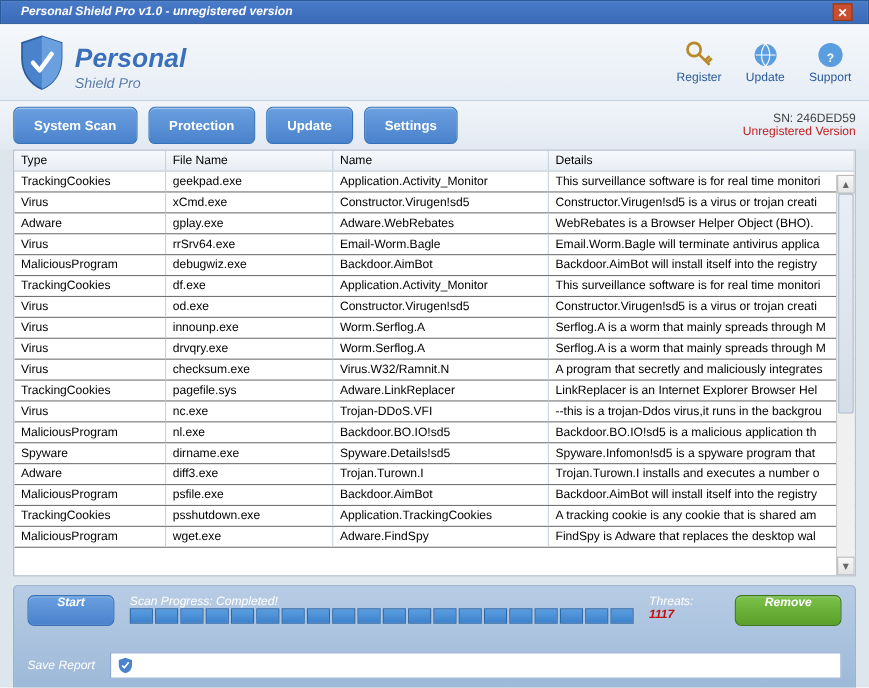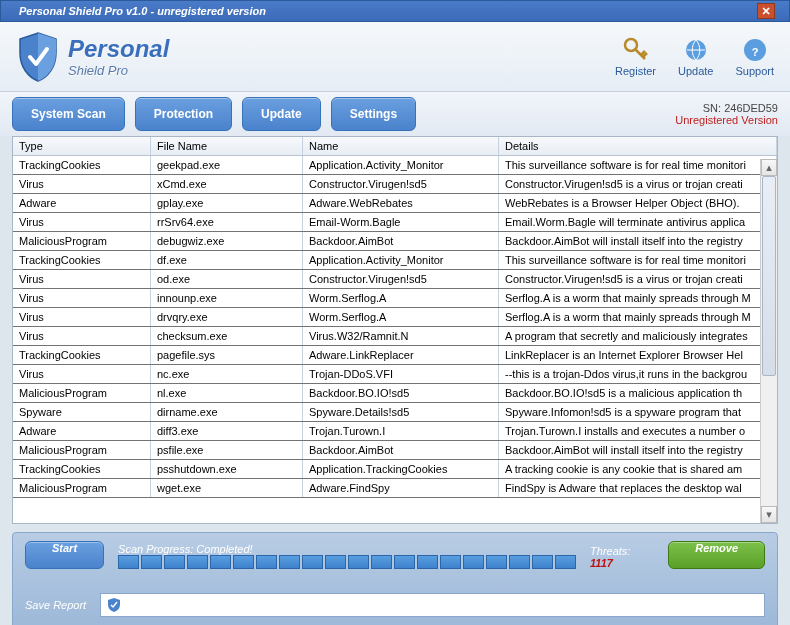--- a/index.html
+++ b/index.html
@@ -1,21 +1,21 @@
 <!DOCTYPE html>
 <html><head>
 <meta charset="utf-8">
 <style>
   *{margin:0;padding:0;box-sizing:border-box;font-family:Tahoma,Arial,sans-serif;font-size:11px}
   body{background:#dde5ed;width:790px;height:625px;overflow:hidden}
   .titlebar{background:linear-gradient(#4a7bc8,#3a6ab8);height:22px;display:flex;align-items:center;padding:0 14px;border:1px solid #2a5a9a}
   .titlebar .titletext{color:#fff;font-style:italic;font-weight:bold;flex:1;padding-left:4px}
   .closebtn{width:18px;height:16px;background:#c94f2f;border:1px solid #8a3a1f;color:#fff;display:flex;align-items:center;justify-content:center;font-weight:bold;cursor:pointer}
   .header{height:70px;background:linear-gradient(#f5f8fb,#e6edf5);display:flex;align-items:center;padding:0 16px;border-bottom:1px solid #c5d0de}
-  .logo{display:flex;align-items:center;gap:8px}
+  .logo{display:flex;align-items:flex-end;gap:8px}
   .shield{width:44px;height:52px}
   .brand{display:flex;flex-direction:column}
   .brand-big{font-size:24px;font-style:italic;font-weight:bold;color:#3a6fbc;text-shadow:0 1px 0 #fff}
   .brand-small{font-size:13px;font-style:italic;color:#5a7aa8;text-shadow:0 1px 0 #fff}
   .header-links{margin-left:auto;display:flex;gap:22px;align-items:flex-end}
   .hlink{display:flex;flex-direction:column;align-items:center;gap:2px;cursor:pointer;color:#2a5a9a}
   .hlink .hicon{width:26px;height:26px}
   .navbar{height:44px;display:flex;align-items:center;padding:0 12px;gap:10px;background:linear-gradient(#f1f5fa,#e2e9f2)}
   .navbtn{height:30px;padding:16px 18px;color:#fff;font-weight:bold;font-size:12px;border:1px solid #3572b8;border-radius:6px;background:linear-gradient(#6aa0e0,#4a82cc);cursor:pointer;display:flex;align-items:center;box-shadow:inset 0 1px 0 rgba(255,255,255,.4)}
   .sninfo{margin-left:auto;text-align:right}
@@ -27,21 +27,21 @@
   .ghead > div,.grow > div{padding:3px 6px;border-right:1px solid #c8d2de;white-space:nowrap;overflow:hidden;text-overflow:clip}
   .c0{width:138px}.c1{width:152px}.c2{width:196px}.c3{flex:1}
   .gbody{height:366px;overflow-y:auto}
   .grow{display:flex;border-bottom:1px solid #737373}
   .scrollbar-v{position:absolute;right:0;top:22px;bottom:0;width:17px;background:#f0f0f0;border-left:1px solid #ccc}
   .sb-btn{height:17px;background:linear-gradient(#f8f8f8,#e4e4e4);border:1px solid #bbb;display:flex;align-items:center;justify-content:center;color:#666}
   .sb-track{position:absolute;top:17px;bottom:17px;left:0;right:0}
   .sb-thumb{position:absolute;left:1px;right:1px;top:0;height:200px;background:linear-gradient(#e9eef6,#d5dde8);border:1px solid #a8b6c8;border-radius:2px}
   .sb-bot{position:absolute;bottom:0;left:0;right:0}
   .footer{margin-top:8px;background:linear-gradient(#b8cce4,#9cb8d8);border:1px solid #8aa6cc;border-radius:4px;padding:8px 12px 12px;color:#fff}
-  .footer-row1{display:flex;align-items:flex-end;gap:14px}
+  .footer-row1{display:flex;align-items:flex-start;gap:14px}
   .startbtn,.removebtn{height:28px;padding:0 26px;border-radius:6px;font-weight:bold;color:#fff;cursor:pointer;border:1px solid;box-shadow:inset 0 1px 0 rgba(255,255,255,.35)}
   .startbtn{background:linear-gradient(#6aa0e0,#4a82cc);border-color:#3572b8;font-style:italic}
   .removebtn{background:linear-gradient(#7cc24a,#5aa028);border-color:#3d7a14;font-style:italic}
   .proglabel{color:#fff;font-style:italic}
   .progval{color:#fff;font-style:italic}
   .progbar{display:flex;gap:2px}
   .seg{width:21px;height:14px;background:linear-gradient(#5a9ee0,#3d82cc);border:1px solid #2a66a8}
   .threats{margin-left:auto;font-style:italic;color:#fff}
   .threatsn{color:#c01010;font-weight:bold}
   .footer-row2{display:flex;align-items:center;gap:14px;margin-top:24px}

